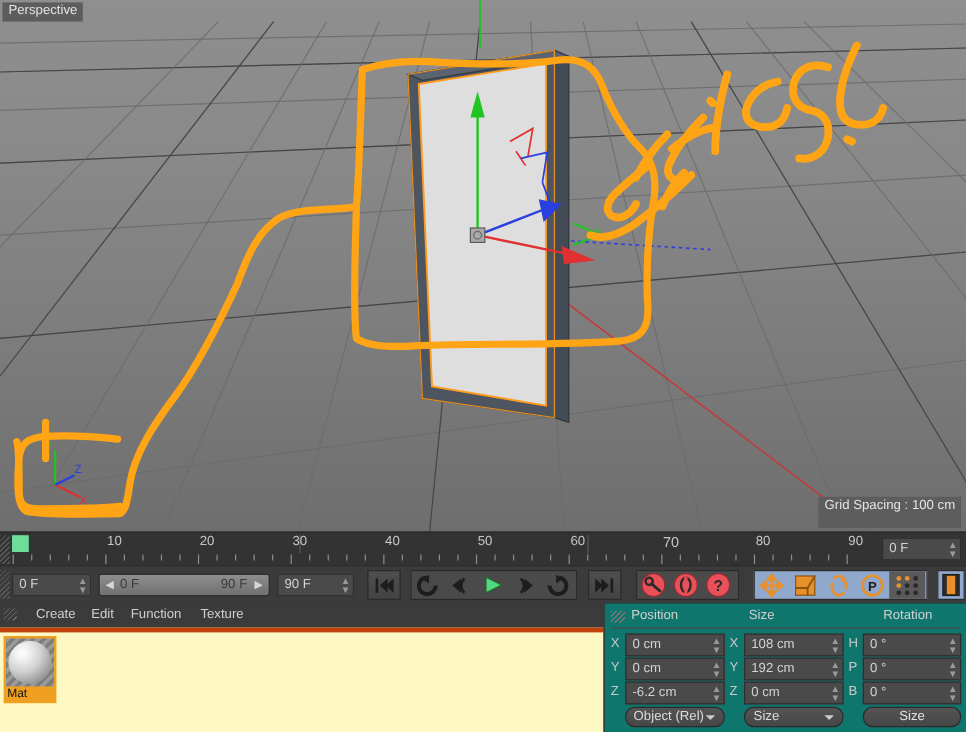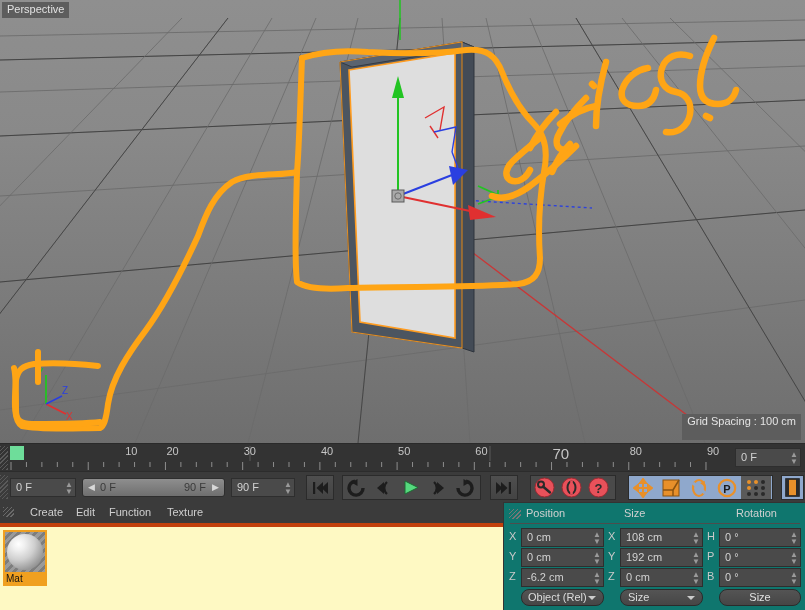--- a/index.html
+++ b/index.html
@@ -399,27 +399,27 @@
               <line x1="695.9732620320856" x2="695.9732620320856" y1="18" y2="26"></line>
             </g>
         </g>
         <g stroke="#5a5a5a" stroke-width="1">
           <line x1="240" y1="2" x2="240" y2="17"></line>
           <line x1="480" y1="2" x2="480" y2="17"></line>
         </g>
       </svg>
       <div id="ruler-ticks">
           <div style="position: absolute; top: 1px; font-size: 11px; color: rgb(198, 198, 198); left: 2px;">0</div>
-          <div style="position: absolute; top: 1px; font-size: 11px; color: rgb(198, 198, 198); left: 79.2193px; margin-left: 36px;">10</div>
+          <div style="position: absolute; top: 1px; font-size: 11px; color: rgb(198, 198, 198); left: 79.2193px;">10</div>
           <div style="position: absolute; top: 1px; font-size: 11px; color: rgb(198, 198, 198); left: 156.439px;">20</div>
           <div style="position: absolute; top: 1px; font-size: 11px; color: rgb(198, 198, 198); left: 233.658px;">30</div>
           <div style="position: absolute; top: 1px; font-size: 11px; color: rgb(198, 198, 198); left: 310.877px;">40</div>
           <div style="position: absolute; top: 1px; font-size: 11px; color: rgb(198, 198, 198); left: 388.096px;">50</div>
           <div style="position: absolute; top: 1px; font-size: 11px; color: rgb(198, 198, 198); left: 465.316px;">60</div>
-          <div style="position: absolute; top: 1px; font-size: 15px; color: rgb(198, 198, 198); left: 542.535px;">70</div>
+          <div style="position: absolute; top: 1px; font-size: 12px; color: rgb(198, 198, 198); left: 542.535px;">70</div>
           <div style="position: absolute; top: 1px; font-size: 11px; color: rgb(198, 198, 198); left: 619.754px;">80</div>
           <div style="position: absolute; top: 1px; font-size: 11px; color: rgb(198, 198, 198); left: 696.973px;">90</div>
         </div>
       <div id="playhead" style="left: 0px; background: rgb(110, 221, 154);"></div>
     </div>
 
     <div class="field" id="frame-field-right">
       <span>0 F</span>
       <span class="spin">
           <i>▲</i>

